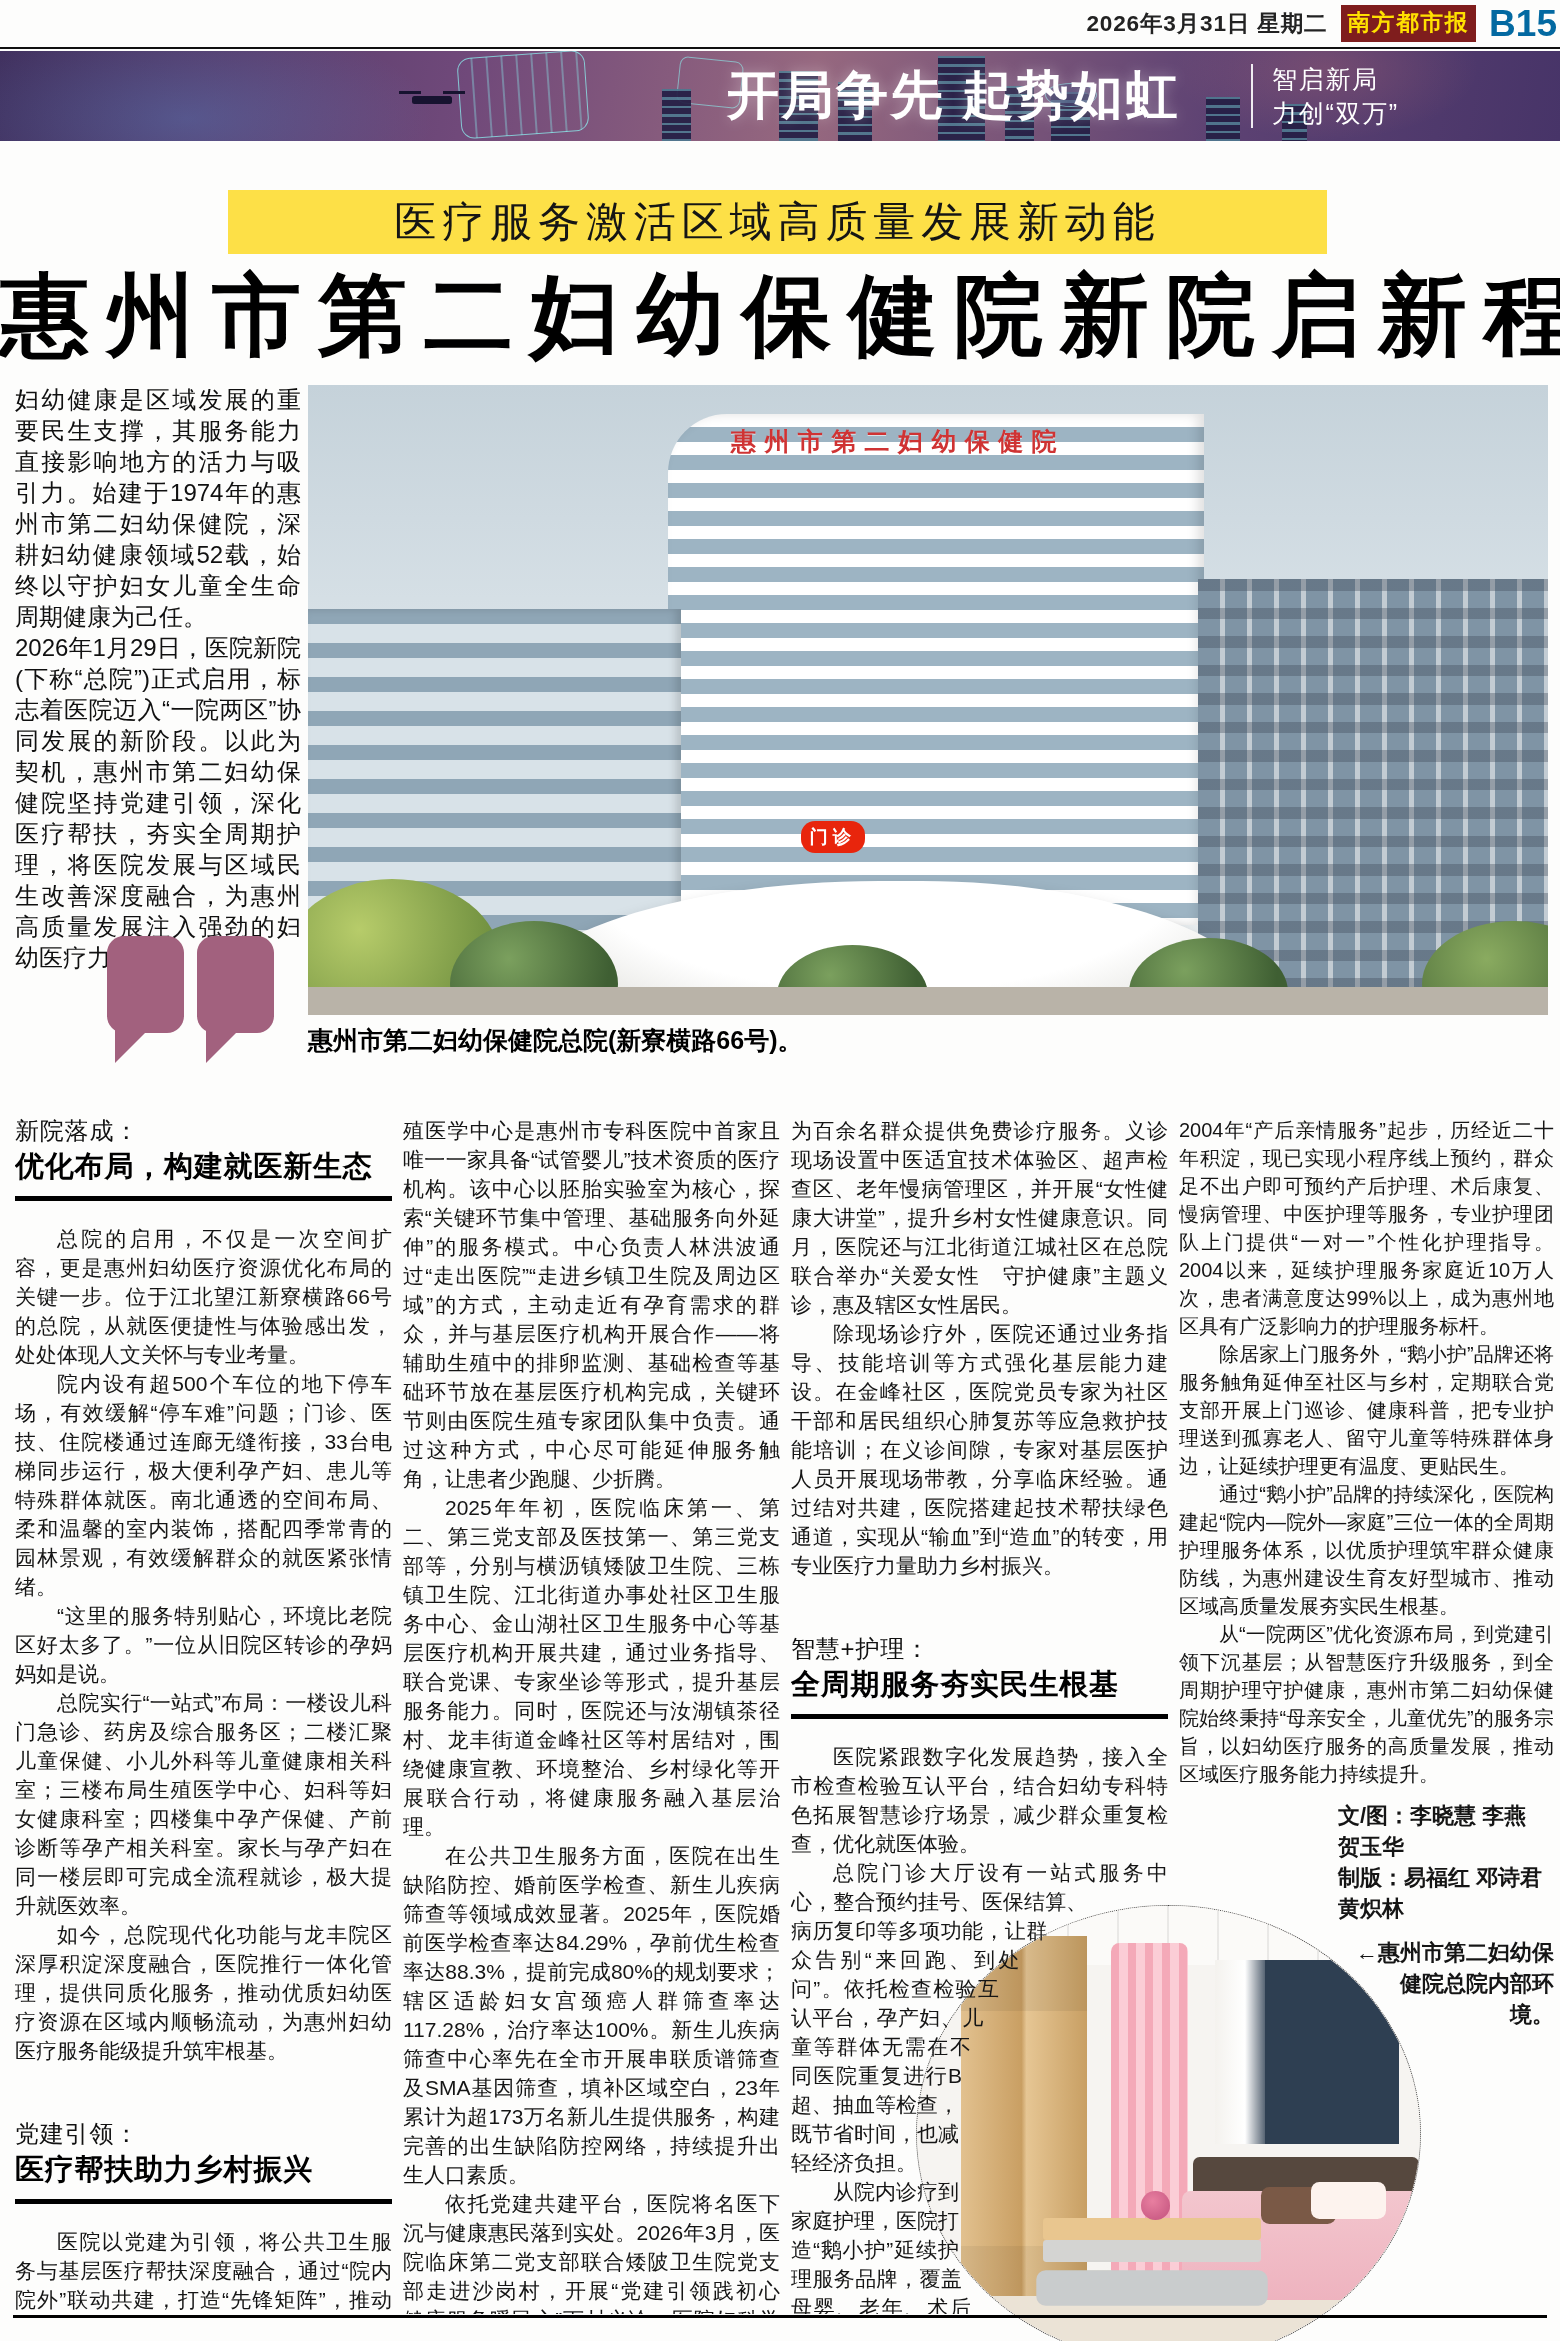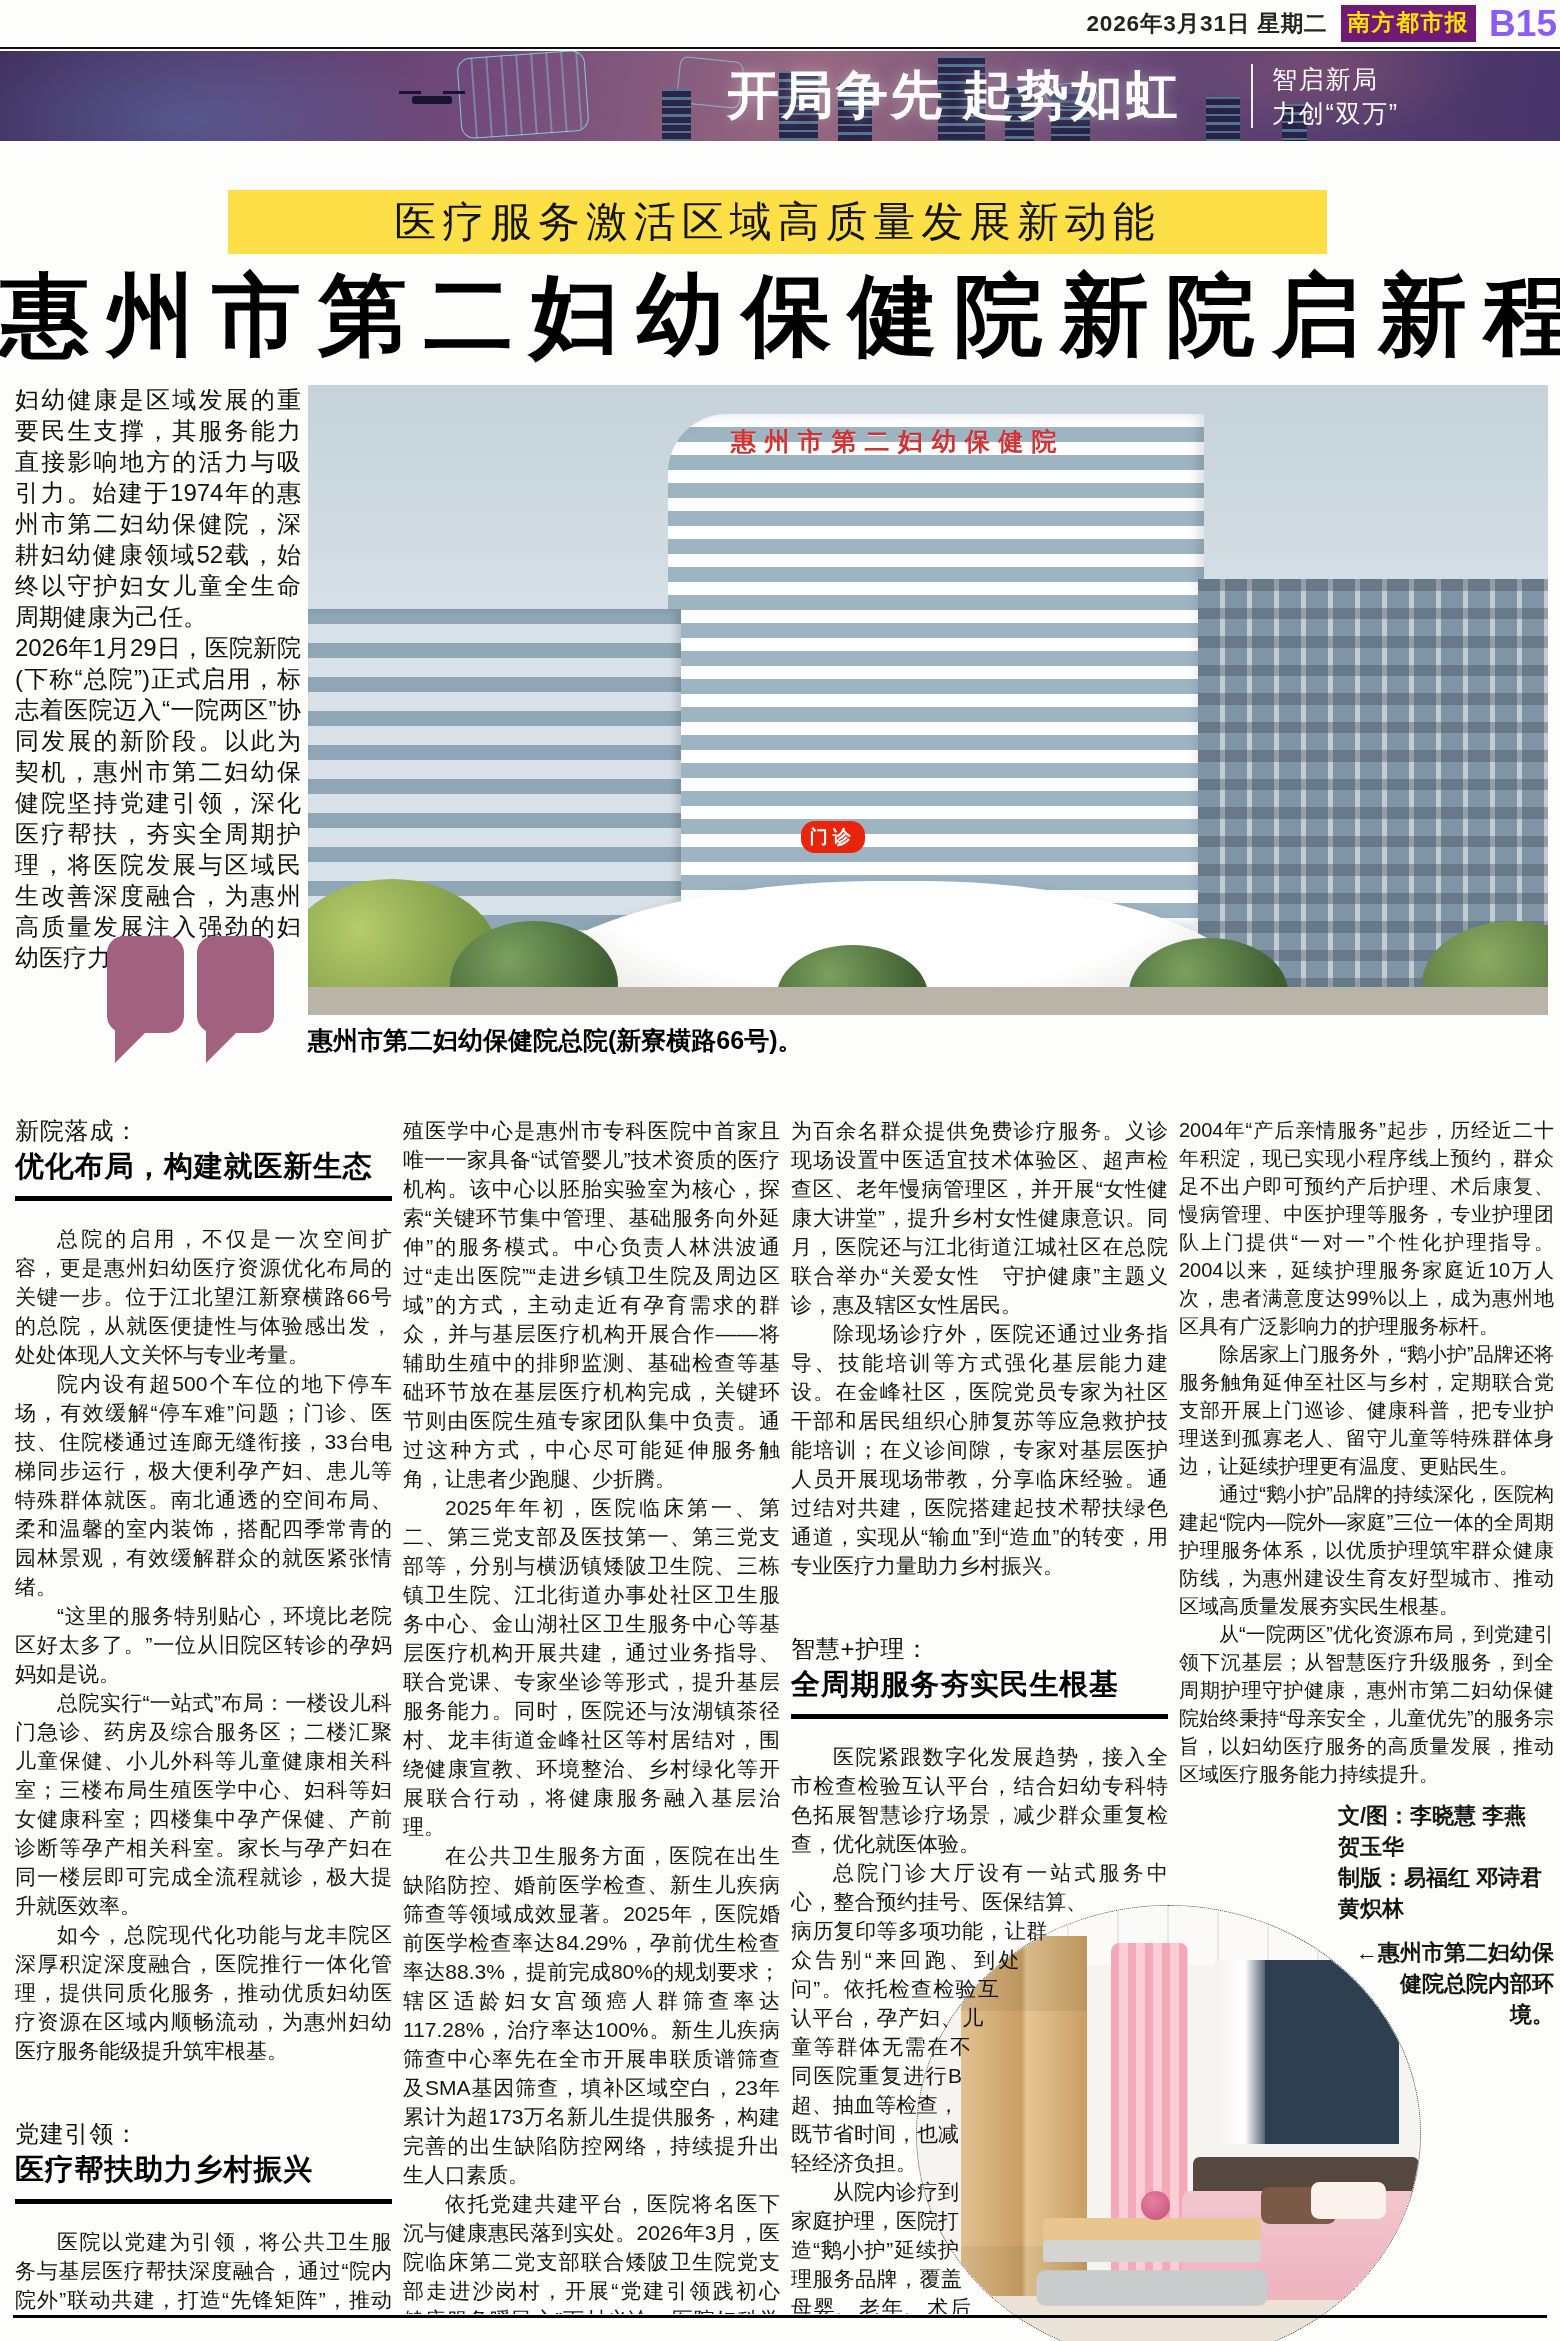--- a/index.html
+++ b/index.html
@@ -3,22 +3,22 @@
 <meta charset="utf-8">
 <style>
   html,body { margin:0; padding:0; background:#ffffff; }
   .page { position:relative; width:1560px; height:2342px; background:#fdfdfc; overflow:hidden;
           font-family:"Liberation Sans","DejaVu Sans",sans-serif; color:#111; }
 
   
   .header { position:absolute; top:0; left:0; right:0; height:49px; border-bottom:2.5px solid #101010;
             display:flex; align-items:center; justify-content:flex-end; gap:13.4px; padding:0 3px; box-sizing:border-box; }
   .date { font-size:22.6px; font-weight:600; color:#222; letter-spacing:0.8px; }
-  .masthead { background:#701a75; color:#ffe100; font-weight:800; font-size:22.6px; padding:1.7px 6.7px 3.4px; letter-spacing:1.7px; }
-  .pagenum { font-size:37px; font-weight:800; color:#8b5cf6; font-family:"Liberation Sans",sans-serif; }
+  .masthead { background:#7f1d1d; color:#ffe100; font-weight:800; font-size:22.6px; padding:1.7px 6.7px 3.4px; letter-spacing:1.7px; }
+  .pagenum { font-size:37px; font-weight:800; color:#0369a1; font-family:"Liberation Sans",sans-serif; }
 
   
   .banner { position:absolute; top:51px; left:0; width:1560px; height:90px; overflow:hidden; }
   .banner-bg { position:absolute; inset:0; background:
       radial-gradient(352px 142px at 12% 75%, rgba(90,150,220,.30), transparent 70%),
       radial-gradient(218px 101px at 85% 20%, rgba(255,140,120,.18), transparent 70%),
       linear-gradient(100deg,#41315f,#70497a 30%,#96687f 52%,#5d4273 78%,#473468); }
   .bld { position:absolute; bottom:0; background:#241f45;
          background-image:repeating-linear-gradient(to bottom, rgba(130,230,235,.45) 0 2.5px, transparent 2.5px 8.4px); opacity:.92; }
   .b1 { left:662px;  width:28.5px; height:52px; }

